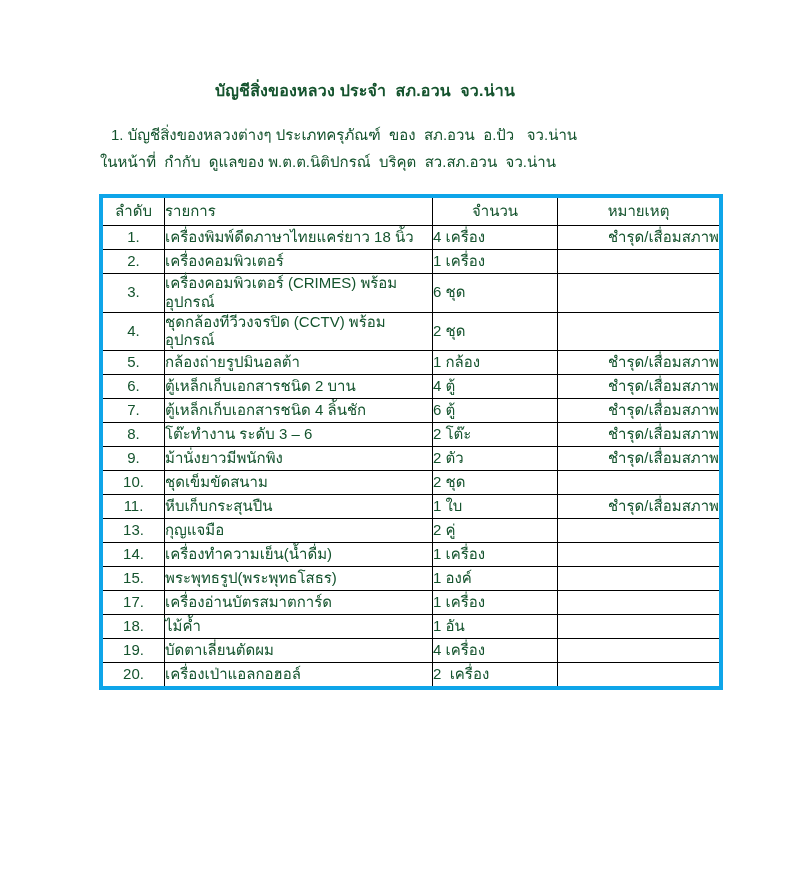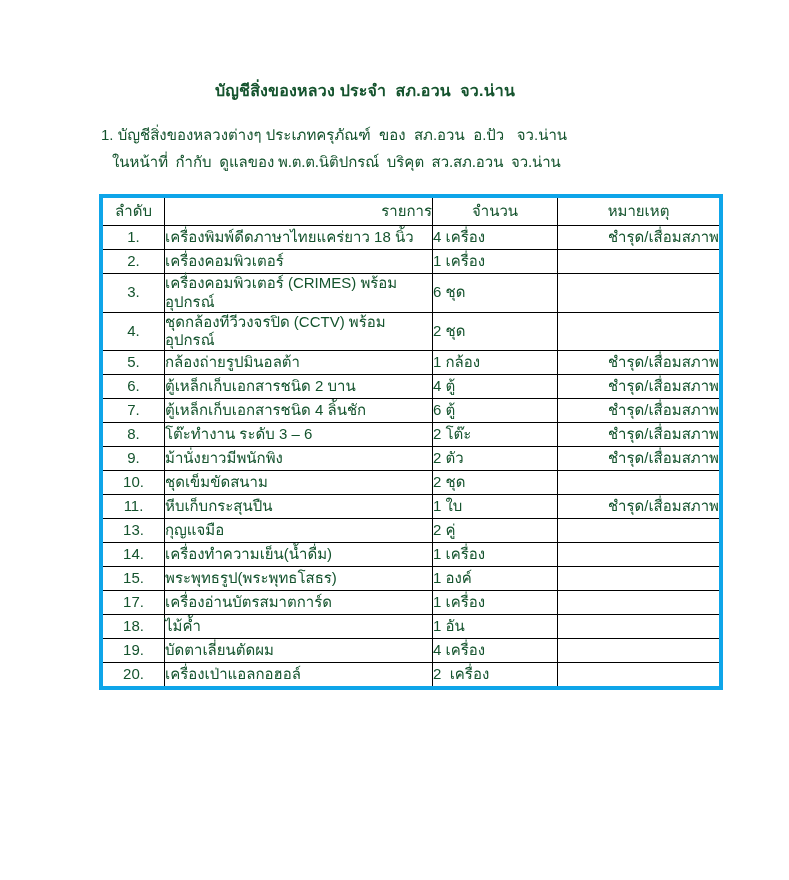--- a/index.html
+++ b/index.html
@@ -22,31 +22,30 @@
     width: 730px;
     text-align: center;
     font-size: 16px;
     font-weight: bold;
     white-space: pre-wrap;
     letter-spacing: 0.2px;
   }
   .intro-line-1 {
     position: absolute;
     top: 123px;
-    left: 101px;
+    left: 111px;
     font-size: 15px;
     white-space: pre-wrap;
   }
   .intro-line-2 {
     position: absolute;
     top: 150px;
-    left: 112px;
+    left: 100px;
     font-size: 15px;
     white-space: pre-wrap;
-    font-family: Liberation Serif, serif;
   }
   table.inv {
     position: absolute;
     top: 194px;
     left: 99px;
     width: 613px;
     border-collapse: collapse;
     table-layout: fixed;
     border: 4px solid #0ea5e9;
   }
@@ -79,21 +78,21 @@
   <div class="doc-title">บัญชีสิ่งของหลวง ประจำ  สภ.อวน  จว.น่าน</div>
 
   <div class="intro-line-1">1. บัญชีสิ่งของหลวงต่างๆ ประเภทครุภัณฑ์  ของ  สภ.อวน  อ.ปัว   จว.น่าน</div>
 
   <div class="intro-line-2">ในหน้าที่  กำกับ  ดูแลของ พ.ต.ต.นิติปกรณ์  บริคุต  สว.สภ.อวน  จว.น่าน</div>
 
   <table class="inv">
     <thead>
       <tr>
         <th class="col-no">ลำดับ</th>
-        <th class="col-item" style="text-align:right; padding-left:0;">รายการ</th>
+        <th class="col-item" style="text-align:left; padding-left:0;">รายการ</th>
         <th class="col-qty" style="text-align:center; padding-left:0;">จำนวน</th>
         <th class="col-remark" style="text-align:center; padding-left:0;">หมายเหตุ</th>
       </tr>
     </thead>
     <tbody>
     <tr>
       <td class="col-no">1.</td>
       <td class="col-item">เครื่องพิมพ์ดีดภาษาไทยแคร่ยาว 18 นิ้ว</td>
       <td class="col-qty">4 เครื่อง</td>
       <td class="col-remark">ชำรุด/เสื่อมสภาพ</td>

